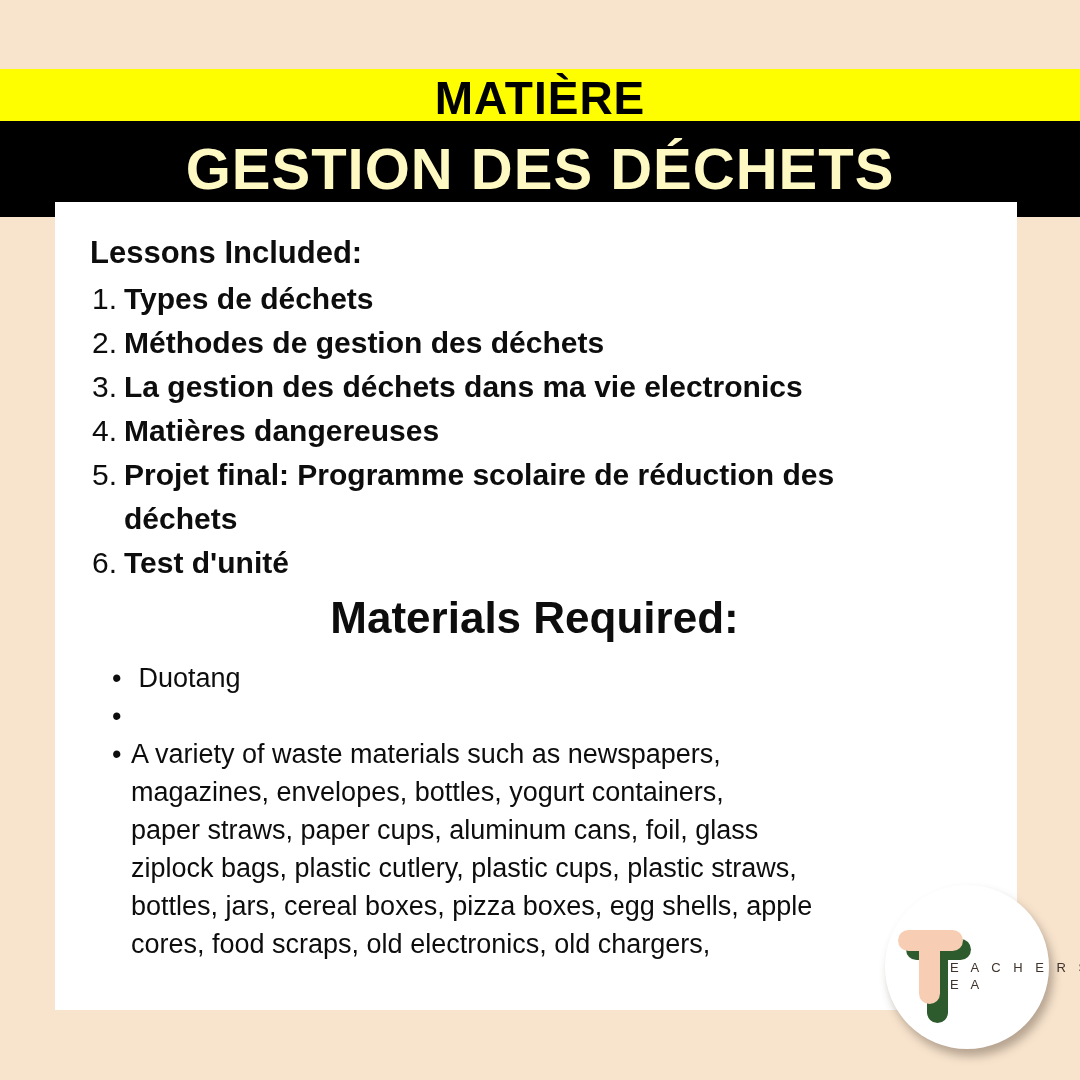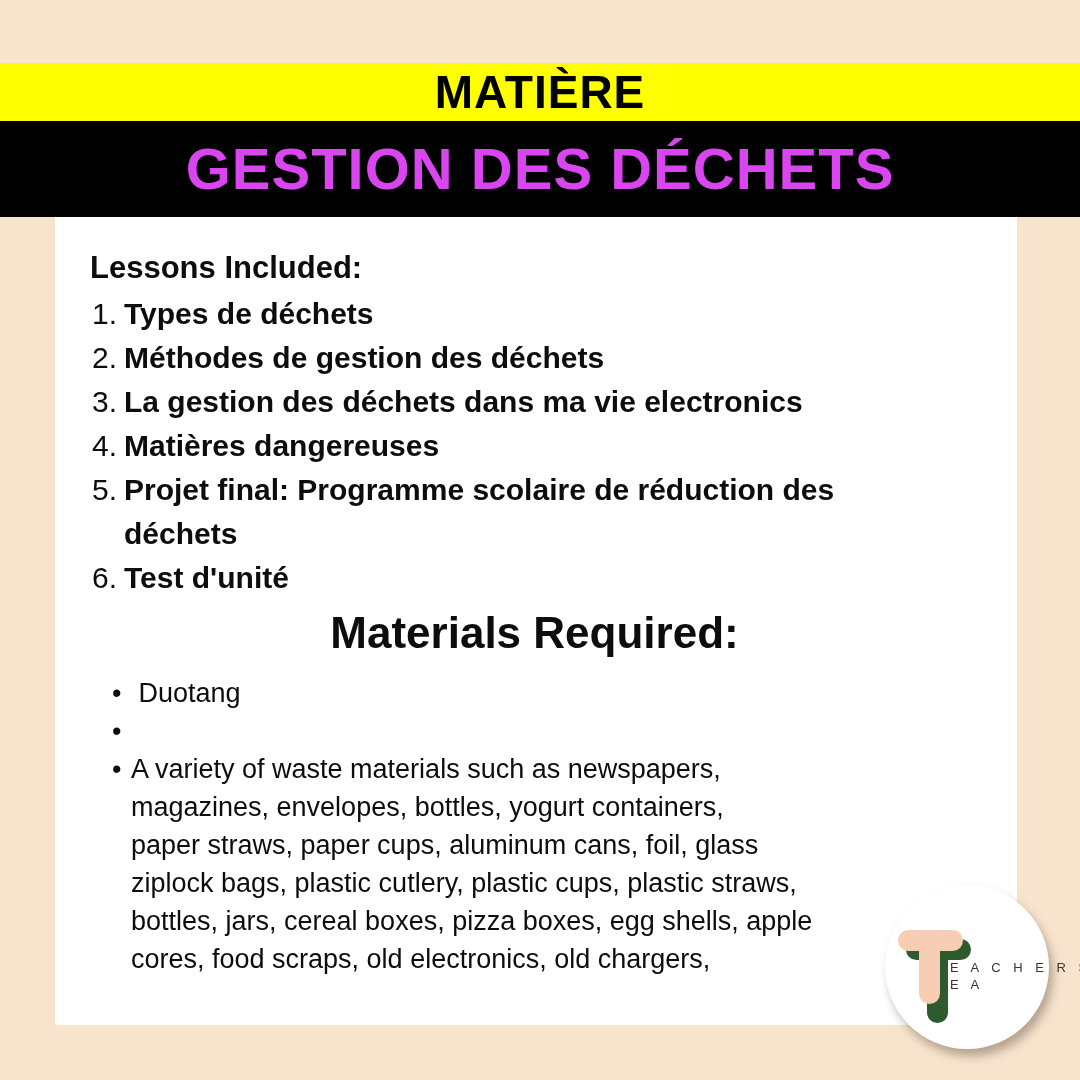--- a/index.html
+++ b/index.html
@@ -8,35 +8,35 @@
     width: 1080px;
     height: 1080px;
     background: #f8e4cd;
     overflow: hidden;
     font-family: "Liberation Sans", sans-serif;
     color: #0d0d0d;
   }
 
   
   .band { position: absolute; left: 0; right: 0; display: flex; align-items: center; justify-content: center; }
-  .band-yellow { top: 63px; height: 58px; background: #fefe00; }
+  .band-yellow { top: 69px; height: 58px; background: #fefe00; }
   .band-black  { top: 121px; height: 96px; background: #000000; }
   .subject-text {
     font-size: 46px; font-weight: 800; letter-spacing: 1px; color: #000;
     line-height: 1;
   }
   .title-text {
-    font-size: 58px; font-weight: 800; letter-spacing: 1px; color: #d946ef;
+    font-size: 58px; font-weight: 800; letter-spacing: 1px; color: #fef9c3;
     line-height: 1;
   }
 
   
   .panel {
     position: absolute;
-    left: 55px; top: 217px;
+    left: 55px; top: 202px;
     width: 962px; height: 808px;
     background: #ffffff;
     box-sizing: border-box;
     padding: 33px 30px 0 35px;
   }
 
   .lessons-heading {
     font-size: 31px; font-weight: 700; line-height: 36px;
   }
 

